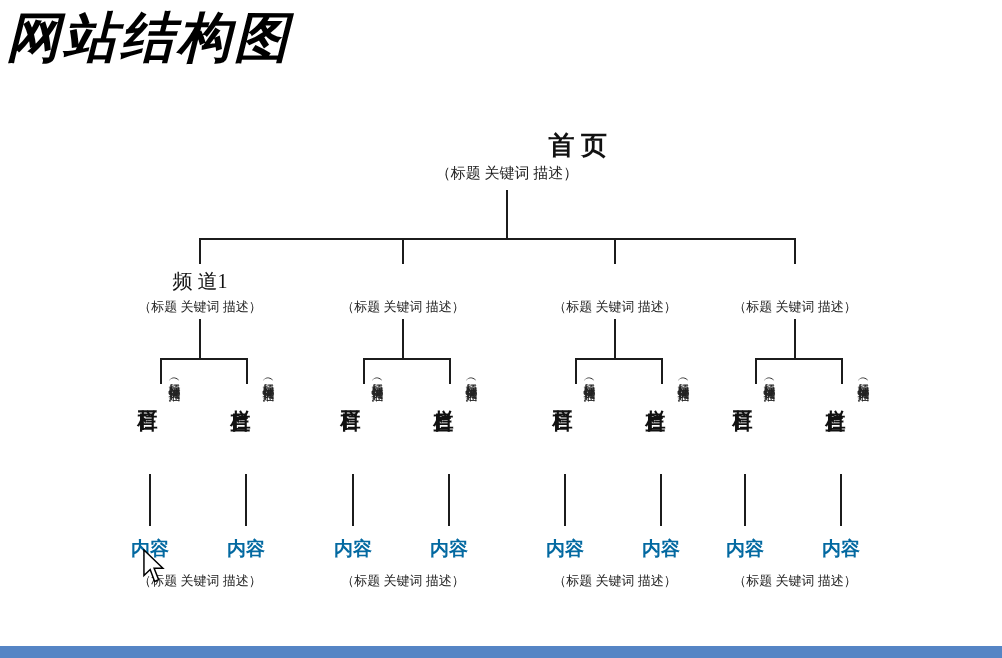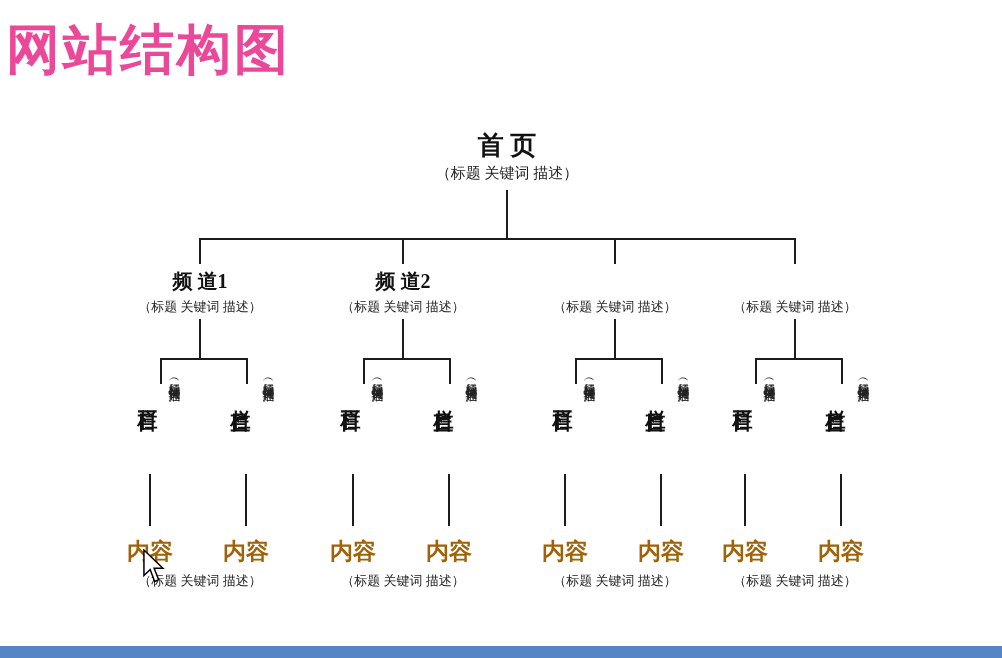--- a/index.html
+++ b/index.html
@@ -12,37 +12,38 @@
     position: relative;
     width: 1002px;
     height: 658px;
     background: #ffffff;
     overflow: hidden;
   }
   
   .page-title {
     position: absolute;
     left: 6px;
-    top: 14px;
+    top: 2px;
     font-family: "Liberation Sans", "DejaVu Sans", sans-serif;
     font-size: 54px;
     font-weight: 800;
     letter-spacing: 3px;
-    color: #ec4899;
-    white-space: nowrap;
+    color: #000000;
+    white-space: nowrap;
+    font-style: italic;
   }
   
   .line { position: absolute; background: #1c1c1c; }
 
   
   .root-label {
     position: absolute;
     left: 407px; top: 128px;
     width: 200px;
-    text-align: center;
+    text-align: right;
     font-size: 26px;
     font-weight: bold;
     color: #111;
     white-space: nowrap;
   }
   .root-ann {
     position: absolute;
     left: 377px; top: 164px;
     width: 260px;
     text-align: center;
@@ -62,21 +63,21 @@
     top: 262px;
     width: 190px;
     height: 345px;
   }
   #ch1 { left: 105px; } #ch2 { left: 308px; }
   #ch3 { left: 520px; } #ch4 { left: 700px; }
 
   .ch-label {
     position: absolute; top: 6px; left: 0; right: 0;
     text-align: center;
-    font-size: 20px; font-weight: bold; color: #111;
+    font-size: 20px; font-weight: normal; color: #111;
     white-space: nowrap;
   }
   .ch-ann {
     position: absolute; top: 36px; left: -12px; right: -12px;
     text-align: center;
     font-size: 13px; color: #222;
     white-space: nowrap;
   }
   .ch-stub   { left: 94px;  top: 57px; width: 2px; height: 39px; }
   .bracket-h { left: 55px;  top: 96px; width: 88px; height: 2px; }
@@ -101,21 +102,21 @@
   .vann.c1 { left: 62px; }
   .vann.c2 { left: 156px; }
 
   .vline { top: 212px; width: 2px; height: 52px; }
   .vline.c1 { left: 44px; }
   .vline.c2 { left: 140px; }
 
   .content {
     position: absolute; top: 274px;
     width: 64px; text-align: center;
-    font-size: 23px; font-weight: bold; color: #a16207;
+    font-size: 19px; font-weight: bold; color: #0369a1;
     white-space: nowrap;
   }
   .content.c1 { left: 13px; }
   .content.c2 { left: 109px; }
 
   .ch-bottom-ann {
     position: absolute; top: 310px; left: -14px; right: -14px;
     text-align: center;
     font-size: 13px; color: #222;
     white-space: nowrap;
@@ -165,21 +166,20 @@
     <div class="vlabel c2">栏目二</div>
     <div class="vann c2">（标题 关键词 描述）</div>
     <div class="line vline c1"></div>
     <div class="line vline c2"></div>
     <div class="content c1">内容</div>
     <div class="content c2">内容</div>
     <div class="ch-bottom-ann">（标题 关键词 描述）</div>
   </div>
 
   <div class="channel" id="ch2">
-    <div class="ch-label">频 道2</div>
     <div class="ch-ann">（标题 关键词 描述）</div>
     <div class="line ch-stub"></div>
     <div class="line bracket-h"></div>
     <div class="line bracket-v bl"></div>
     <div class="line bracket-v br"></div>
     <div class="vlabel c1">栏目一</div>
     <div class="vann c1">（标题 关键词 描述）</div>
     <div class="vlabel c2">栏目二</div>
     <div class="vann c2">（标题 关键词 描述）</div>
     <div class="line vline c1"></div>

